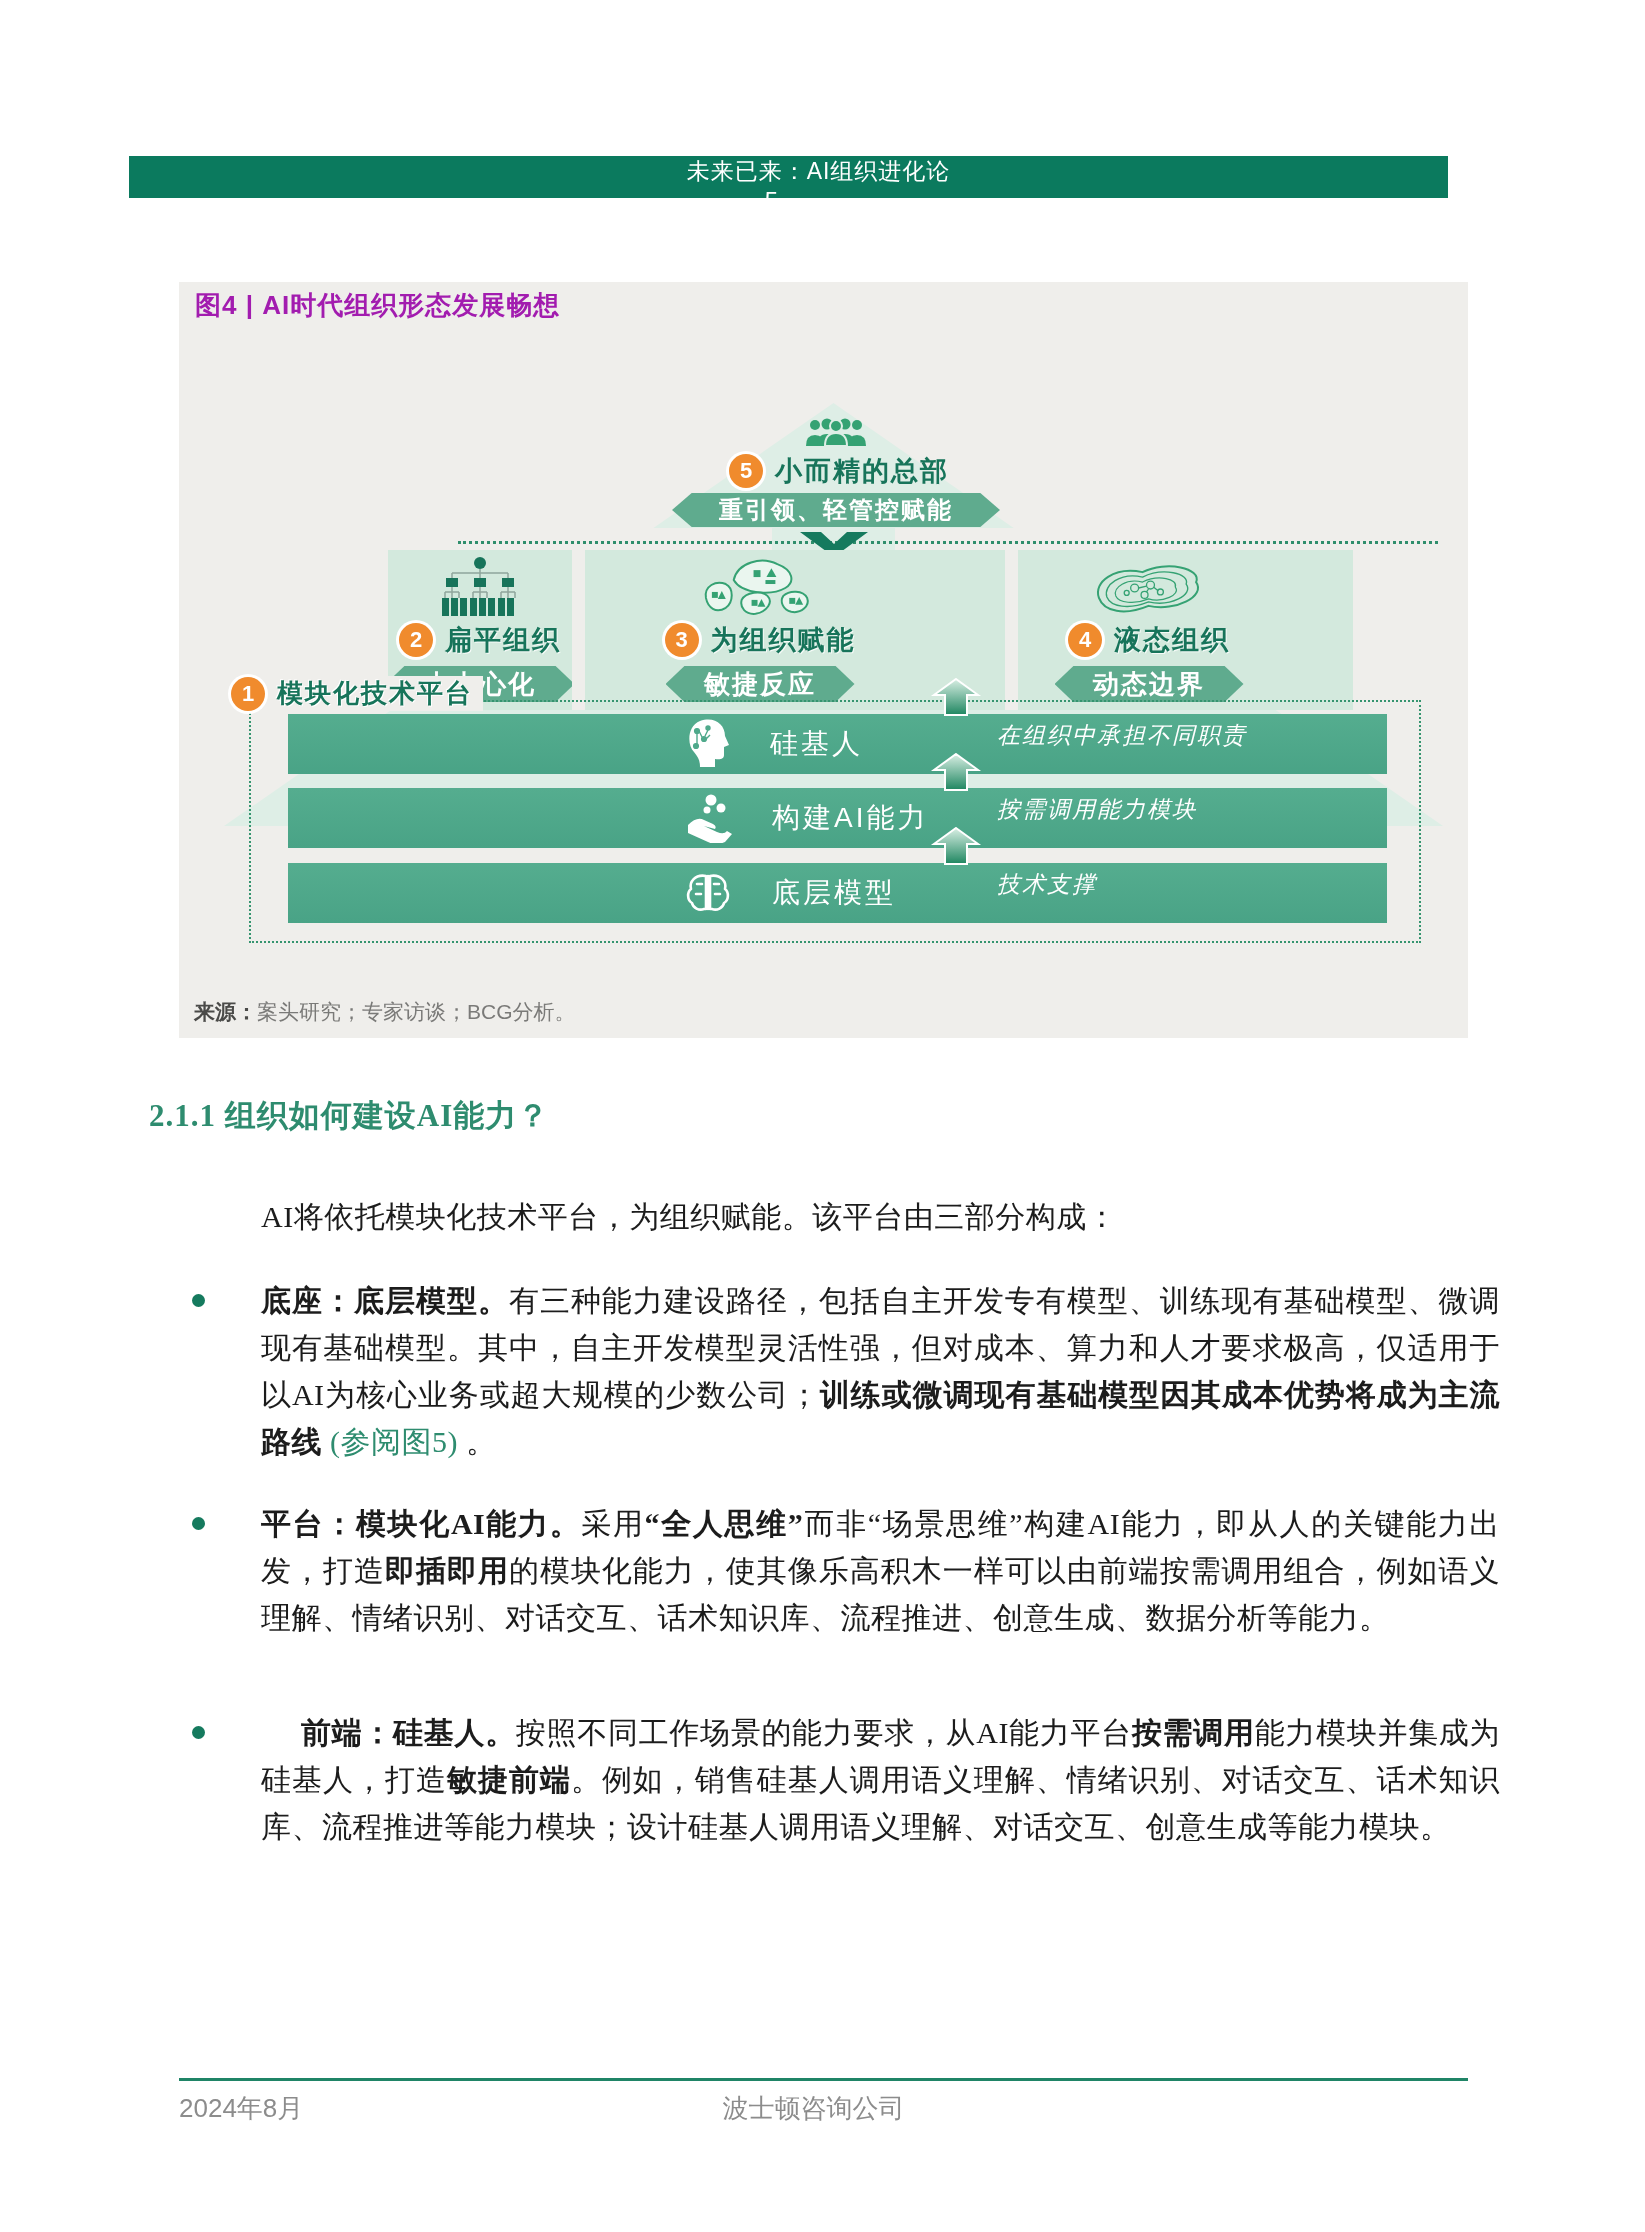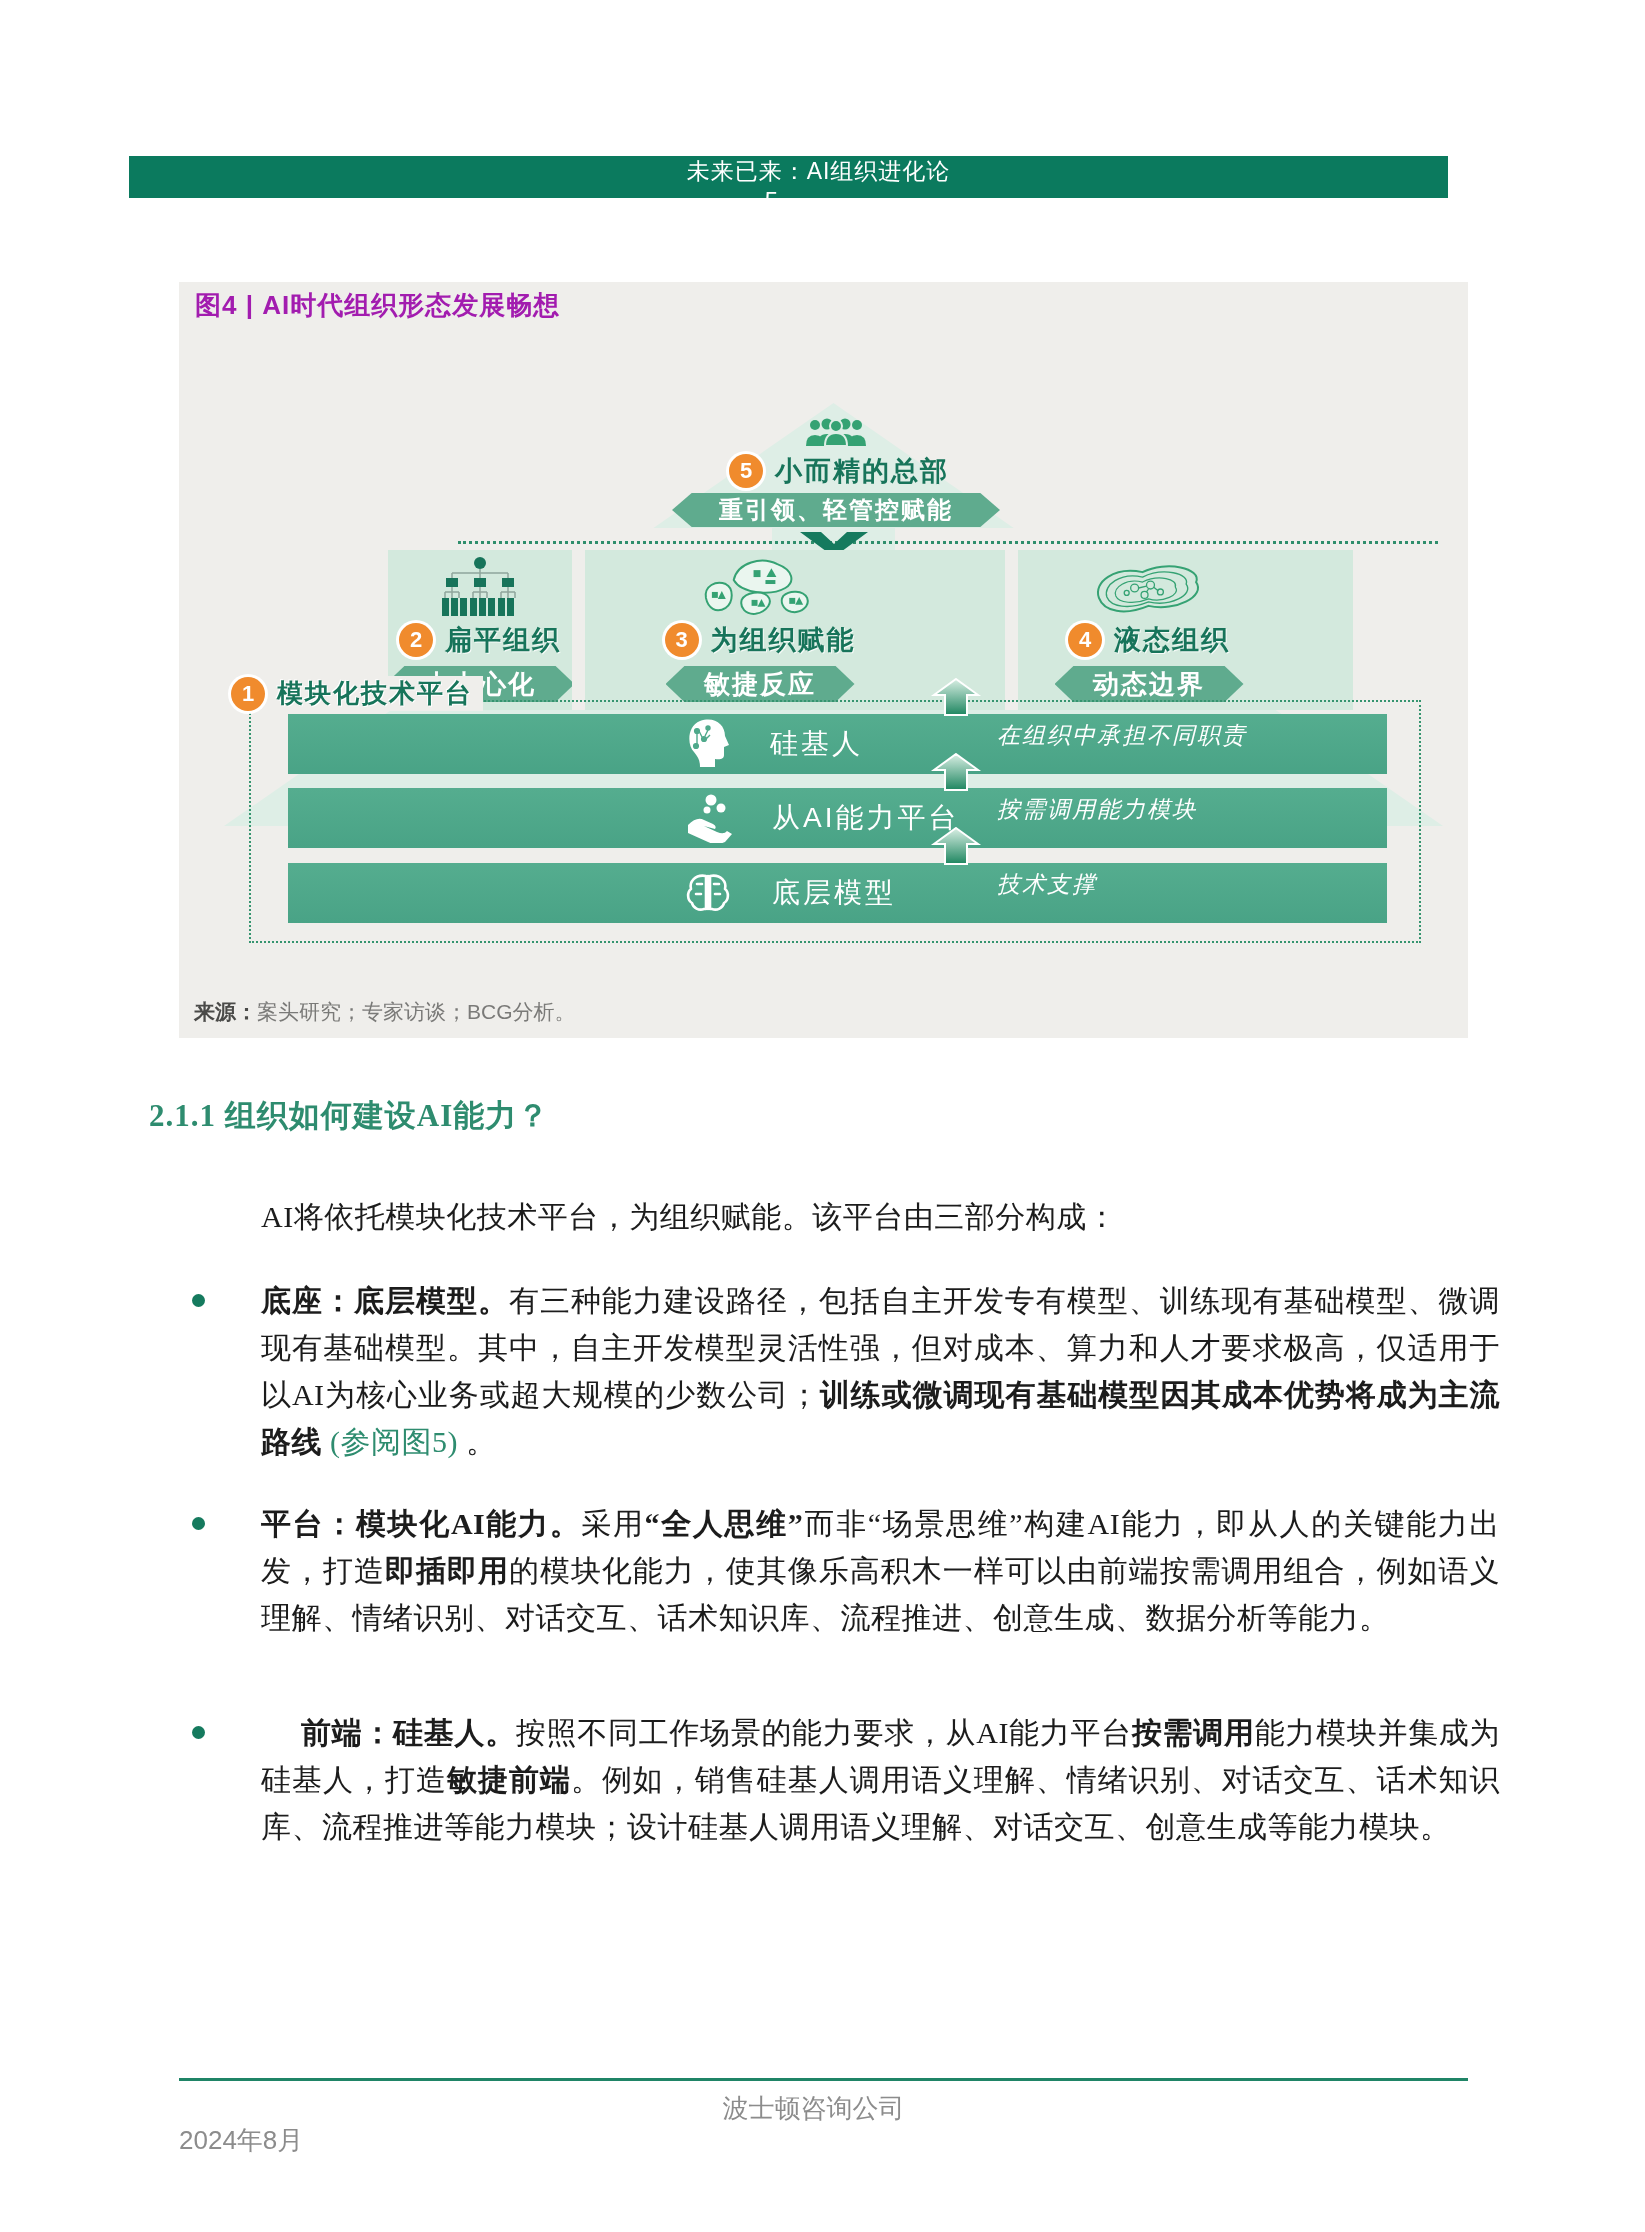--- a/index.html
+++ b/index.html
@@ -79,21 +79,21 @@
               color:#2E8C6F; letter-spacing:1px; }
   .intro { position:absolute; left:261px; top:1197px; width:1239px; font-size:30px;
            color:#1c1c1c; letter-spacing:0.5px; }
   .bullet-text { position:absolute; left:261px; width:1239px; font-size:30px; color:#1c1c1c;
                  line-height:47px; letter-spacing:0.5px; text-align:justify; }
   .bullet-dot { position:absolute; left:192px; width:13px; height:13px; border-radius:50%;
                 background:#157A5E; }
 
   
   .foot-line { position:absolute; left:179px; top:2078px; width:1289px; height:3px; background:#1F8466; }
-  .foot-date { position:absolute; left:179px; top:2091px; font-size:26px; color:#8C8C8C;margin-top:32px; }
+  .foot-date { position:absolute; left:179px; top:2091px; font-size:26px; color:#8C8C8C; }
   .foot-co { position:absolute; left:169px; top:2091px; width:1289px; text-align:center;
              font-size:26px; color:#8C8C8C; }
 </style>
 </head>
 <body>
 
 <div class="page">
 
   <div class="header-bar">
     <div class="header-title">未来已来：AI组织进化论</div>
@@ -252,21 +252,21 @@
       <div class="bar-icon">
         <svg width="48" height="50" viewBox="0 0 48 50">
           <g fill="#ffffff">
             <circle cx="27" cy="7" r="5.5"></circle>
               <circle cx="37" cy="15" r="4.5"></circle>
               <circle cx="23" cy="17" r="3.5"></circle>
             <path d="M4,32 q9,-9 16,-5 l9,4 q4,2 2,5 l-11,-3 13,6 q7,3 10,-1 l5,3 -7,8 q-9,4 -17,0 L4,40 Z"></path>
           </g>
         </svg>
       </div>
-      <div class="bar-label">从AI能力平台</div>
+      <div class="bar-label">构建AI能力</div>
     </div>
     <div class="bar" style="top:581px;">
       <div class="bar-icon">
         <svg width="48" height="44" viewBox="0 0 48 44" fill="none" stroke="#ffffff" stroke-width="2.6" stroke-linecap="round" stroke-linejoin="round">
           <path d="M22,5 C11,3 5,11 7,18 C3,21 3,29 8,32 C9,37 15,40 20,38 L22,38 Z"></path>
           <path d="M26,5 C37,3 43,11 41,18 C45,21 45,29 40,32 C39,37 33,40 28,38 L26,38 Z"></path>
           <path d="M24,5 V38 M13,13 h5 M30,13 h5 M12,23 h5 M31,23 h5"></path>
         </svg>
       </div>
       <div class="bar-label">底层模型</div>

